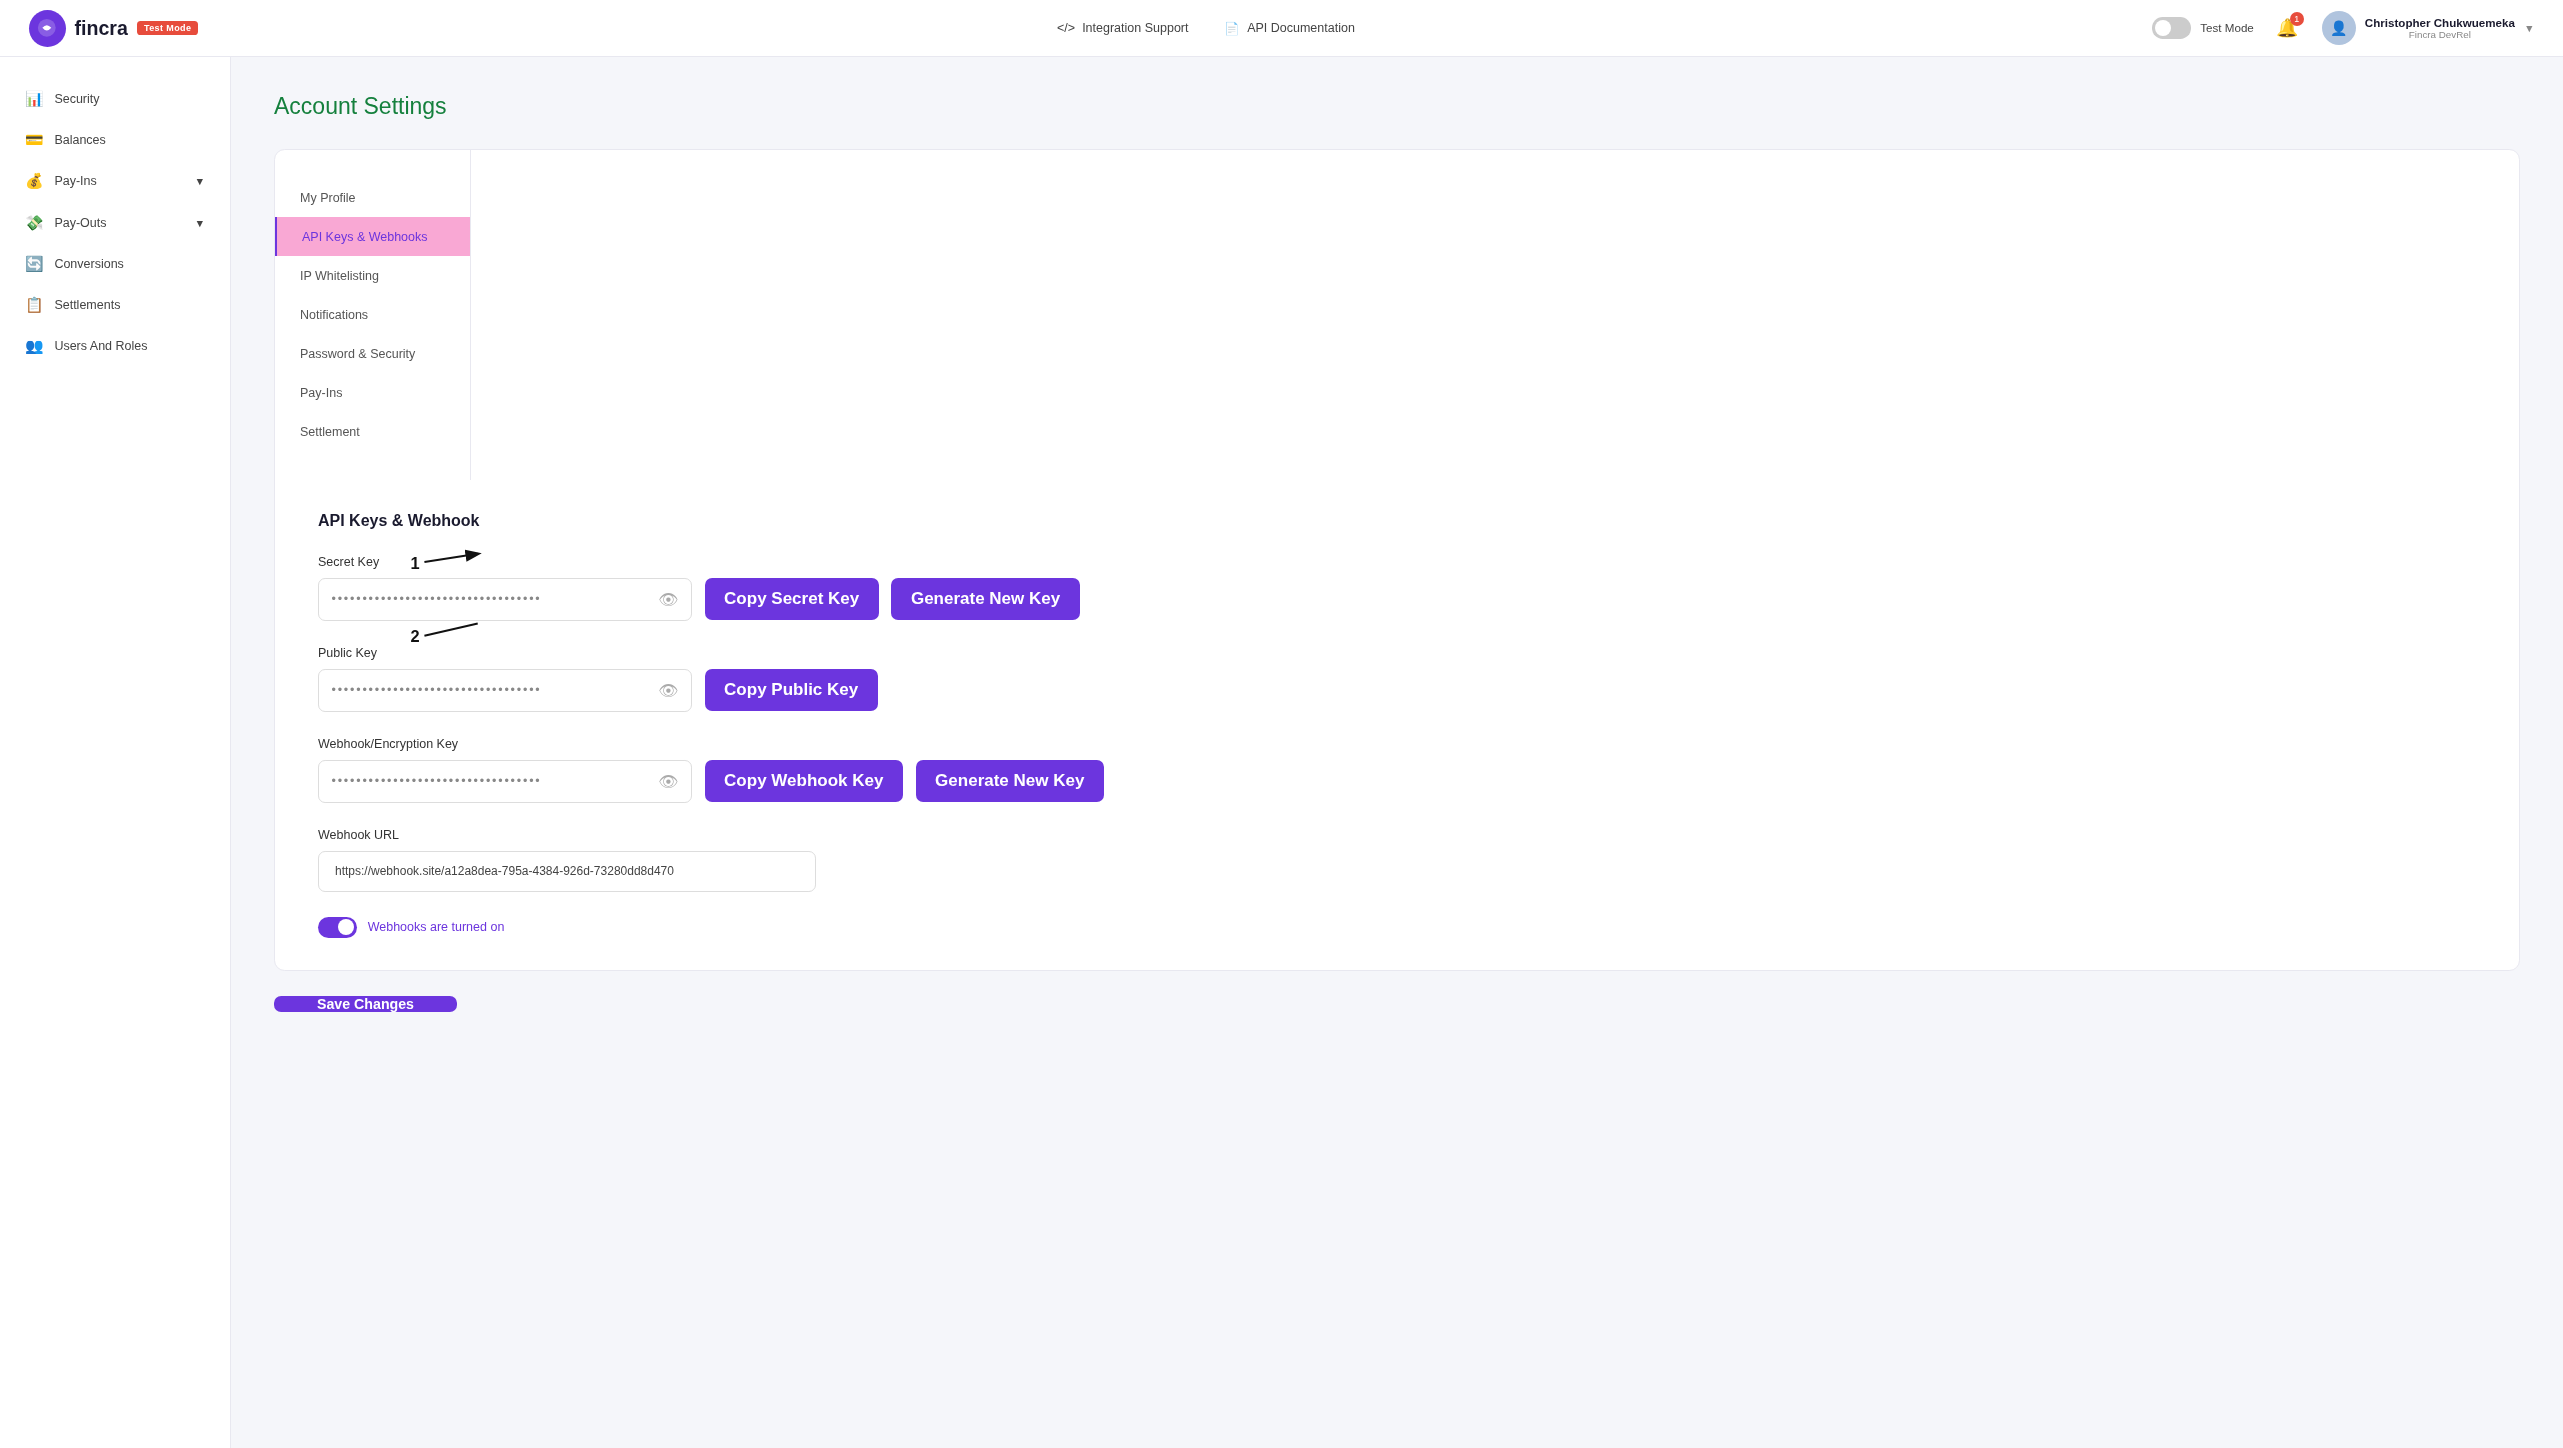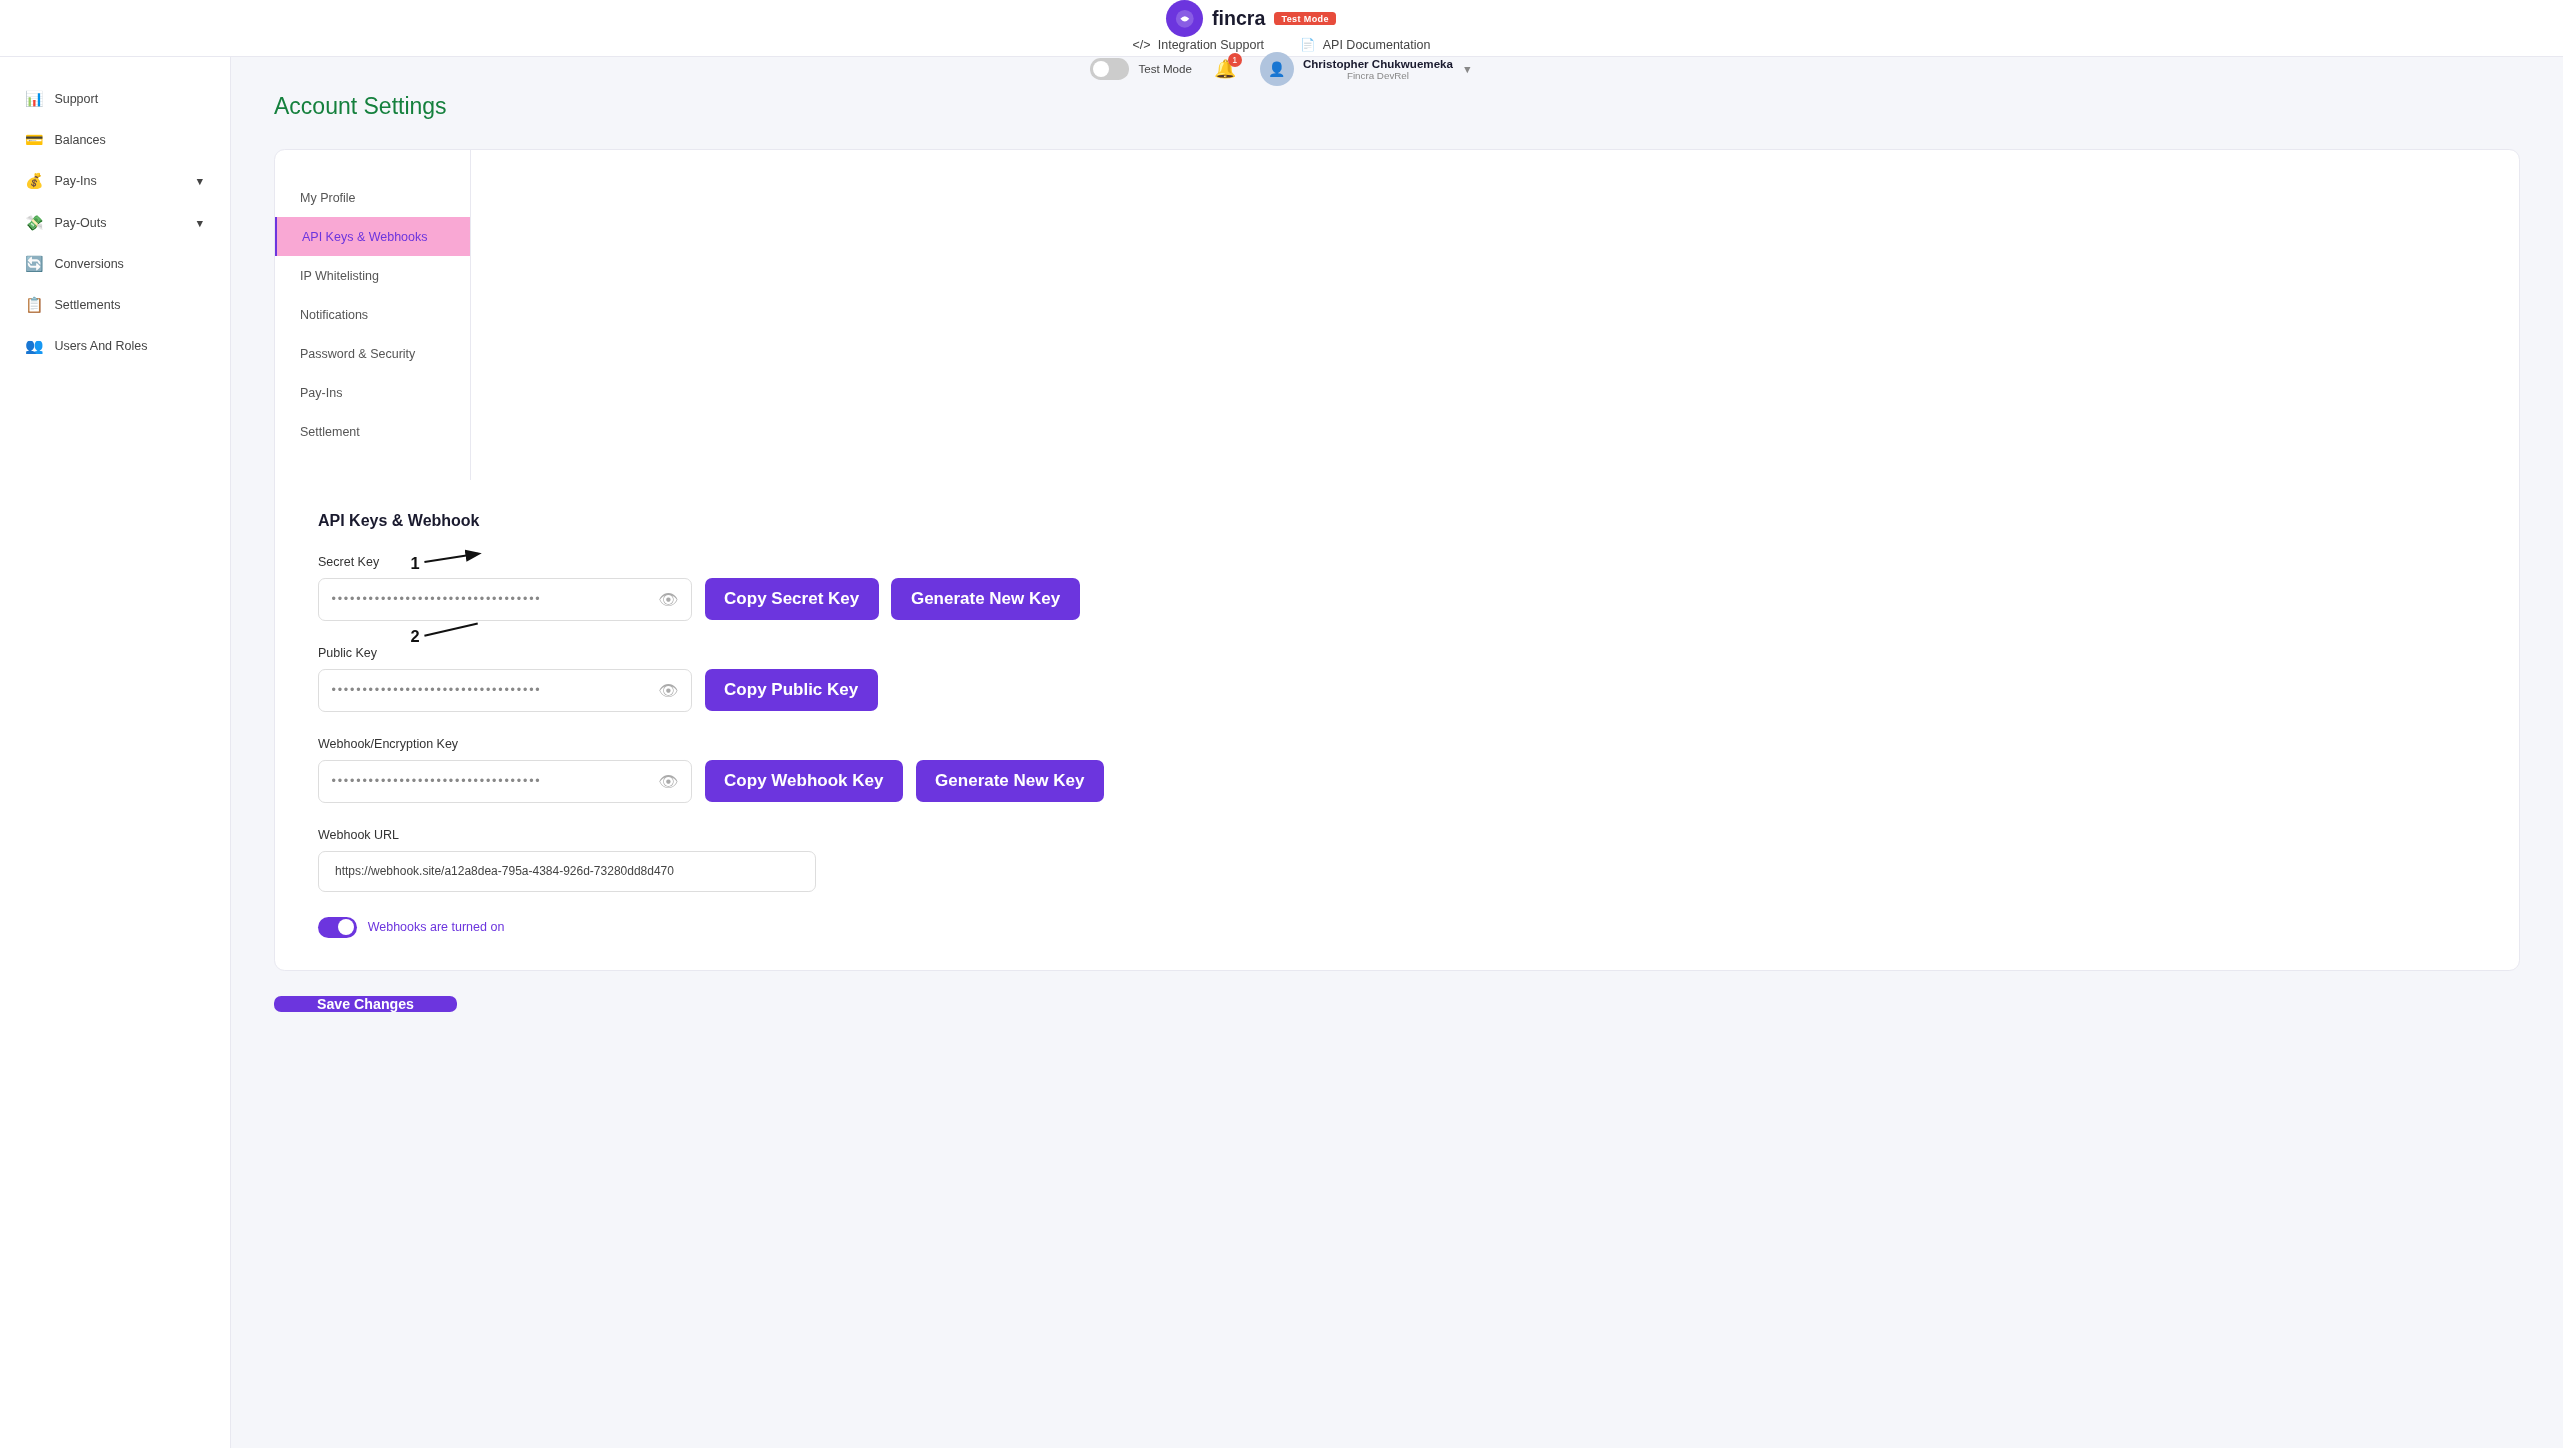--- a/index.html
+++ b/index.html
@@ -8,21 +8,20 @@
     
     .topnav {
       background: #fff;
       height: 57px;
       display: flex;
       align-items: center;
       padding: 0 28.5px;
       border-bottom: 0.9px solid #e8e8f0;
       flex-shrink: 0;
       z-index: 10;
-      flex-direction: column;
     }
     .logo-area {
       display: flex;
       align-items: center;
       gap: 9px;
       width: 231px;
     }
     .logo-icon {
       width: 37px; height: 37px;
       background: #6c35de;
@@ -269,21 +268,21 @@
       <span style="font-size:10.7px;color:#888;">▼</span>
     </div>
   </div>
 </nav>
 
 <div class="main-layout">
 
   <aside class="sidebar">
     <div class="sidebar-item">
       <span class="icon">📊</span>
-      <span>Support</span>
+      <span>Security</span>
     </div>
     <div class="sidebar-item">
       <span class="icon">💳</span>
       <span>Balances</span>
     </div>
     <div class="sidebar-item">
       <span class="icon">💰</span>
       <span>Pay-Ins</span>
       <span class="chevron">▼</span>
     </div>

